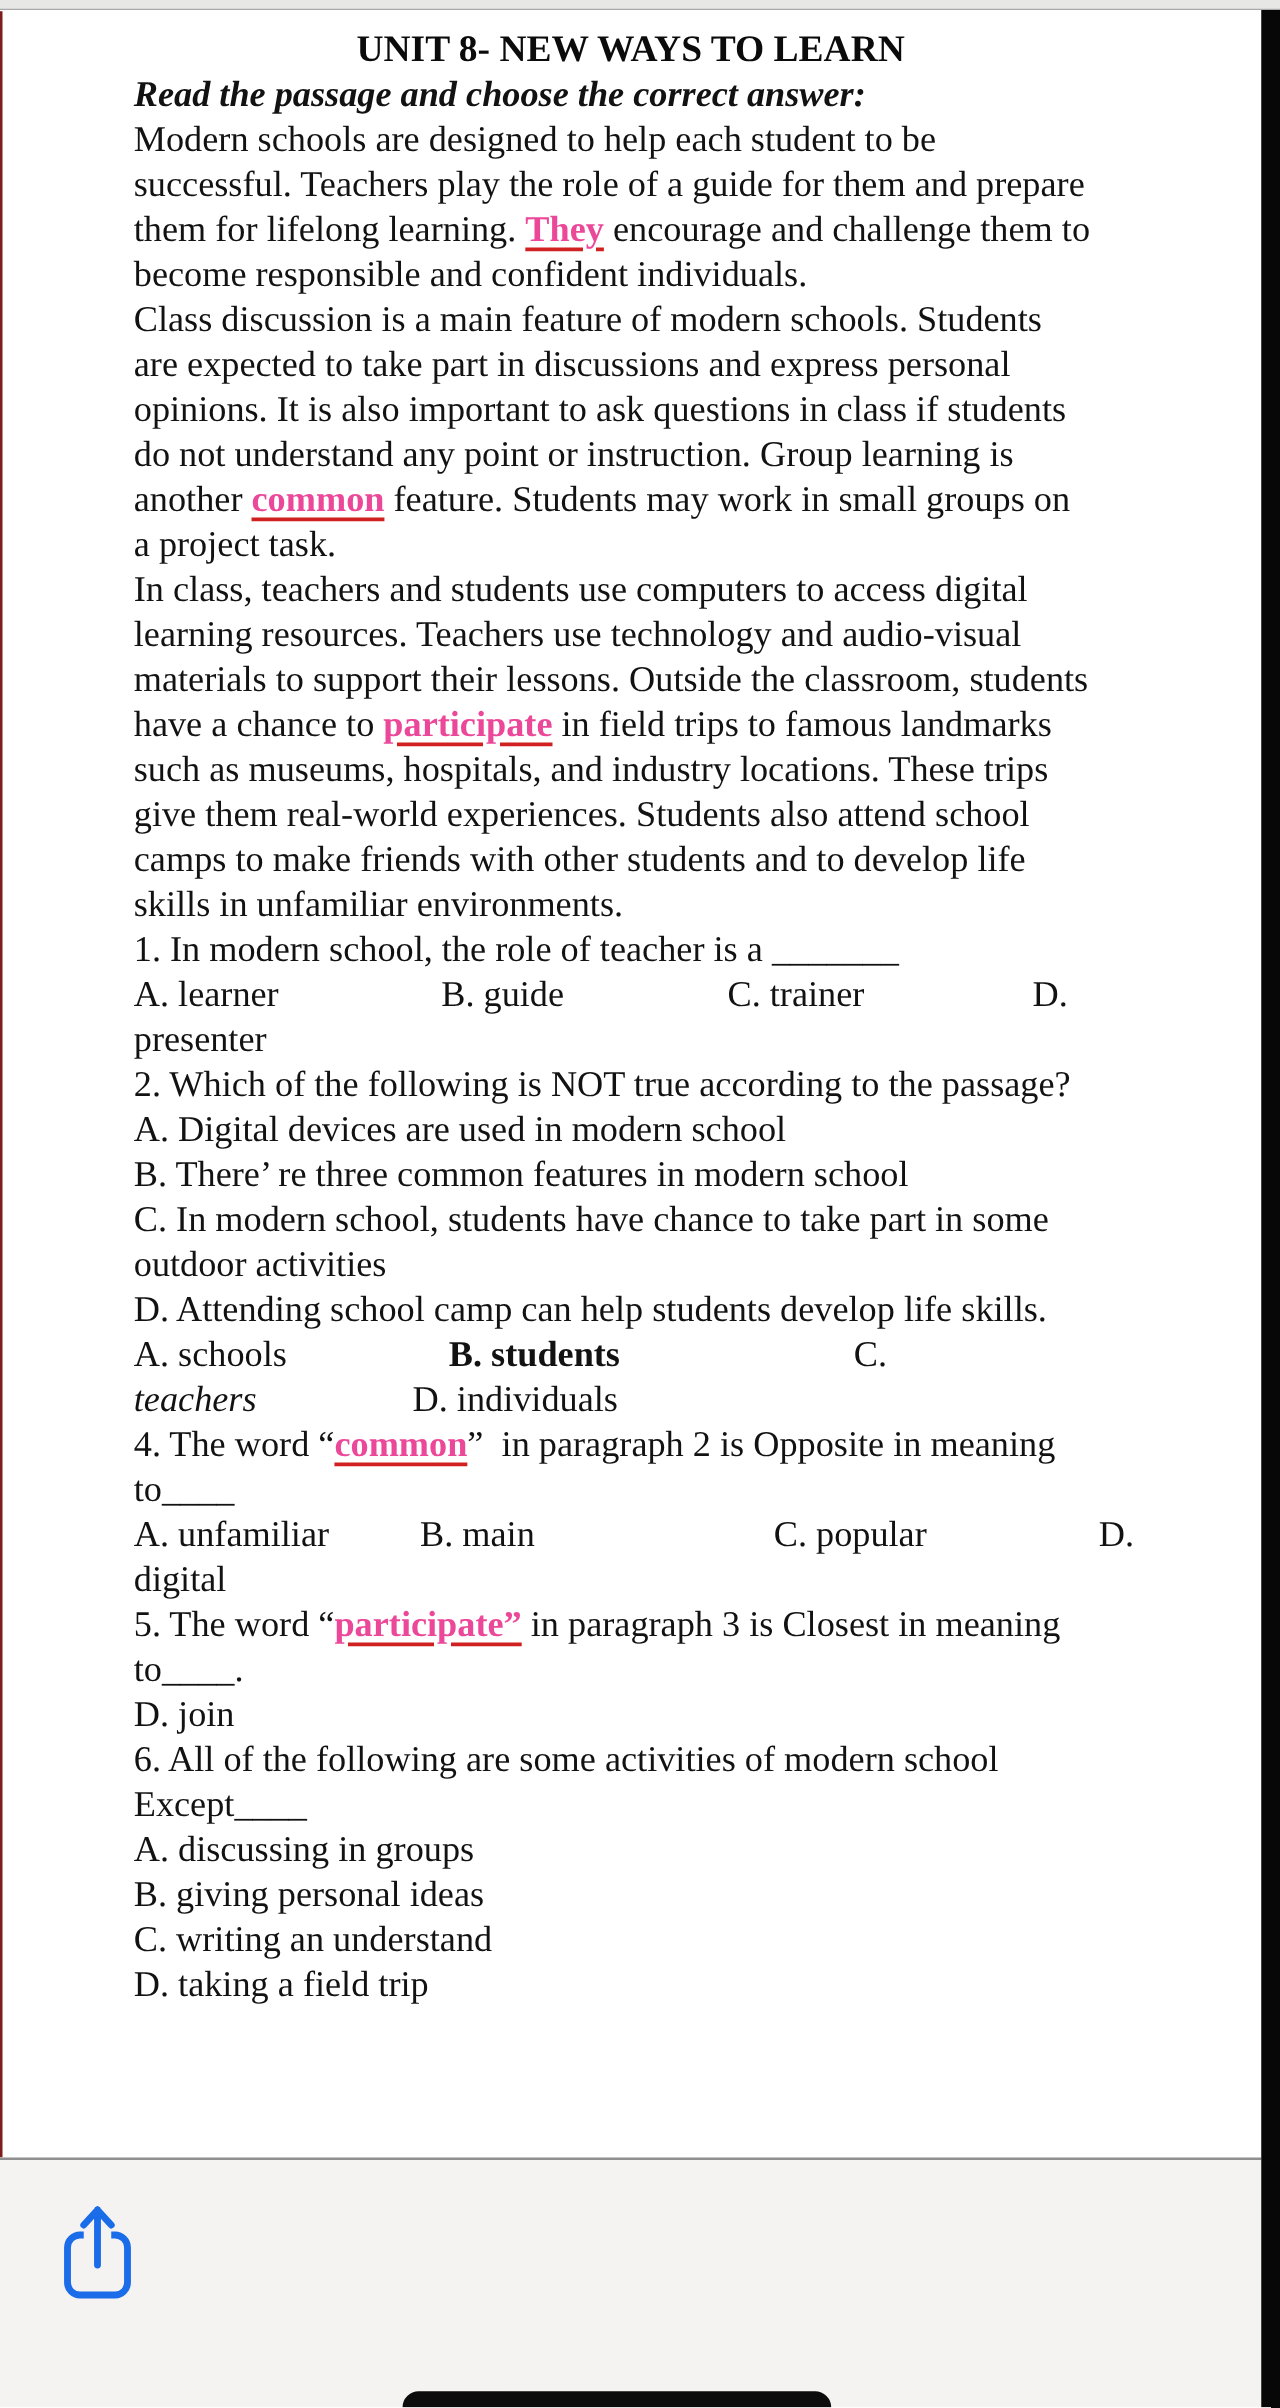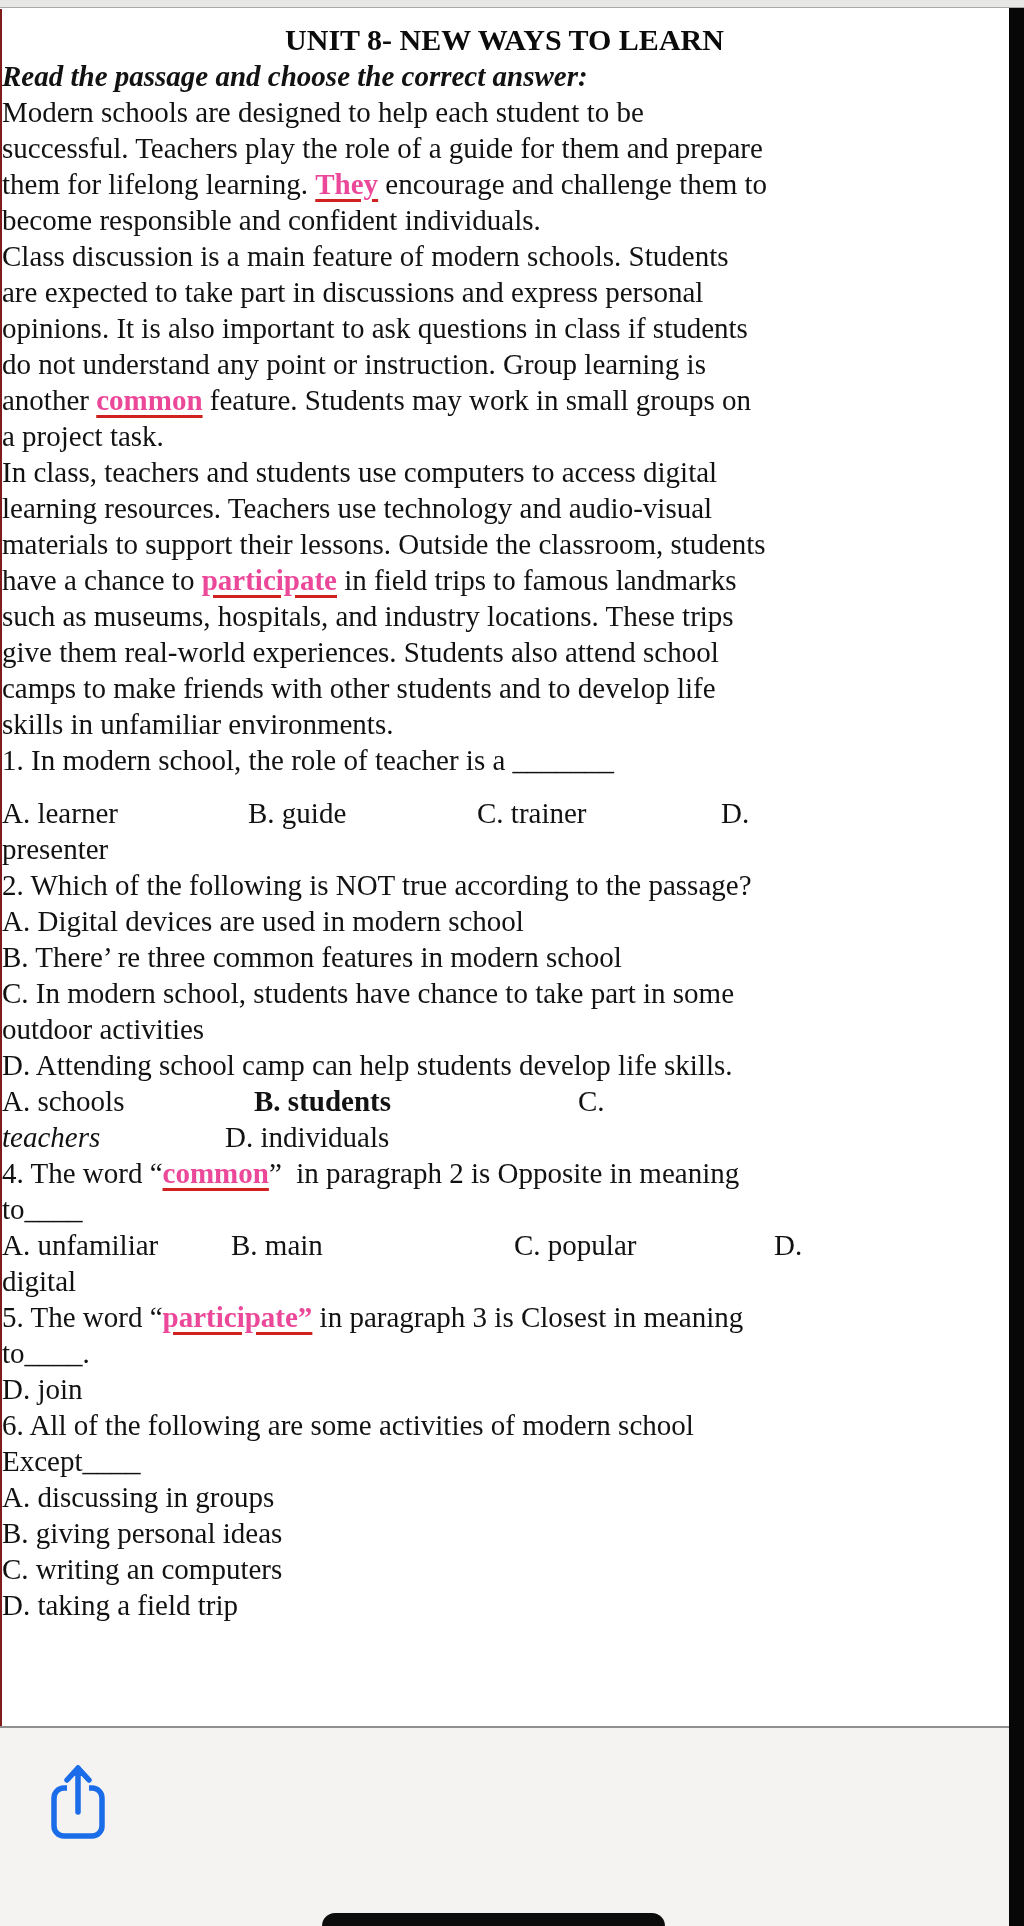--- a/index.html
+++ b/index.html
@@ -18,21 +18,21 @@
   }
   .page {
     position:absolute; top:9px; left:0; width:1009px; height:1717px;
     background:#ffffff; border-left:2px solid #7f1d1d; box-sizing:border-box;
     overflow:hidden;
   }
   .title-row {
     width:1005px; padding-top:13px; text-align:center;
     font-weight:700; font-size:30px; line-height:36px; color:#0b0b0b;
   }
-  .doc-lines { padding-top:0; }
+  .doc-lines { padding-left:105px; padding-top:0; }
   .doc-line {
     font-size:29px; line-height:36px; color:#121212; white-space:pre;
   }
   .seg-bi { font-weight:700; font-style:italic; }
   .seg-r {
     color:#ec4899; font-weight:700;
     text-decoration:underline; text-decoration-color:#d02020;
     text-decoration-thickness:3px; text-underline-offset:5px;
   }
   .opt { display:inline-block; }
@@ -72,42 +72,42 @@
         <div class="doc-line"><span>a project task.</span></div>
         <div class="doc-line"><span>In class, teachers and students use computers to access digital</span></div>
         <div class="doc-line"><span>learning resources. Teachers use technology and audio-visual</span></div>
         <div class="doc-line"><span>materials to support their lessons. Outside the classroom, students</span></div>
         <div class="doc-line"><span>have a chance to </span><span class="seg-r">participate</span><span> in field trips to famous landmarks</span></div>
         <div class="doc-line"><span>such as museums, hospitals, and industry locations. These trips</span></div>
         <div class="doc-line"><span>give them real-world experiences. Students also attend school</span></div>
         <div class="doc-line"><span>camps to make friends with other students and to develop life</span></div>
         <div class="doc-line"><span>skills in unfamiliar environments.</span></div>
         <div class="doc-line"><span>1. In modern school, the role of teacher is a _______</span></div>
-        <div class="doc-line"><span class="opt" style="width: 246px;">A. learner</span><span class="opt" style="width: 229px;">B. guide</span><span class="opt" style="width: 244px; margin-top: 17px;">C. trainer</span><span>D.</span></div>
+        <div class="doc-line"><span class="opt" style="width: 246px;">A. learner</span><span class="opt" style="width: 229px;">B. guide</span><span class="opt" style="width: 244px;">C. trainer</span><span>D.</span></div>
         <div class="doc-line"><span>presenter</span></div>
         <div class="doc-line"><span>2. Which of the following is NOT true according to the passage?</span></div>
         <div class="doc-line"><span>A. Digital devices are used in modern school</span></div>
         <div class="doc-line"><span>B. There’ re three common features in modern school</span></div>
         <div class="doc-line"><span>C. In modern school, students have chance to take part in some</span></div>
         <div class="doc-line"><span>outdoor activities</span></div>
         <div class="doc-line"><span>D. Attending school camp can help students develop life skills.</span></div>
         <div class="doc-line"><span class="opt" style="width: 252px;">A. schools</span><span class="opt" style="width: 324px; font-weight: bold;">B. students</span><span>C.</span></div>
         <div class="doc-line"><span class="opt" style="width: 223px; font-style: italic;">teachers</span><span>D. individuals</span></div>
         <div class="doc-line"><span>4. The word “</span><span class="seg-r">common</span><span>”  in paragraph 2 is Opposite in meaning</span></div>
         <div class="doc-line"><span>to____</span></div>
         <div class="doc-line"><span class="opt" style="width: 229px;">A. unfamiliar</span><span class="opt" style="width: 283px;">B. main</span><span class="opt" style="width: 260px;">C. popular</span><span>D.</span></div>
         <div class="doc-line"><span>digital</span></div>
         <div class="doc-line"><span>5. The word “</span><span class="seg-r">participate”</span><span> in paragraph 3 is Closest in meaning</span></div>
         <div class="doc-line"><span>to____.</span></div>
         <div class="doc-line"><span>D. join</span></div>
         <div class="doc-line"><span>6. All of the following are some activities of modern school</span></div>
         <div class="doc-line"><span>Except____</span></div>
         <div class="doc-line"><span>A. discussing in groups</span></div>
         <div class="doc-line"><span>B. giving personal ideas</span></div>
-        <div class="doc-line"><span>C. writing an computers</span></div>
+        <div class="doc-line"><span>C. writing an understand</span></div>
         <div class="doc-line"><span>D. taking a field trip</span></div>
       </div>
   </div>
 
   <div class="right-bar"></div>
 
   <div class="toolbar">
     <button class="share-btn">
       <span>
         <svg viewBox="0 0 60 80" width="60" height="80" aria-hidden="true">

